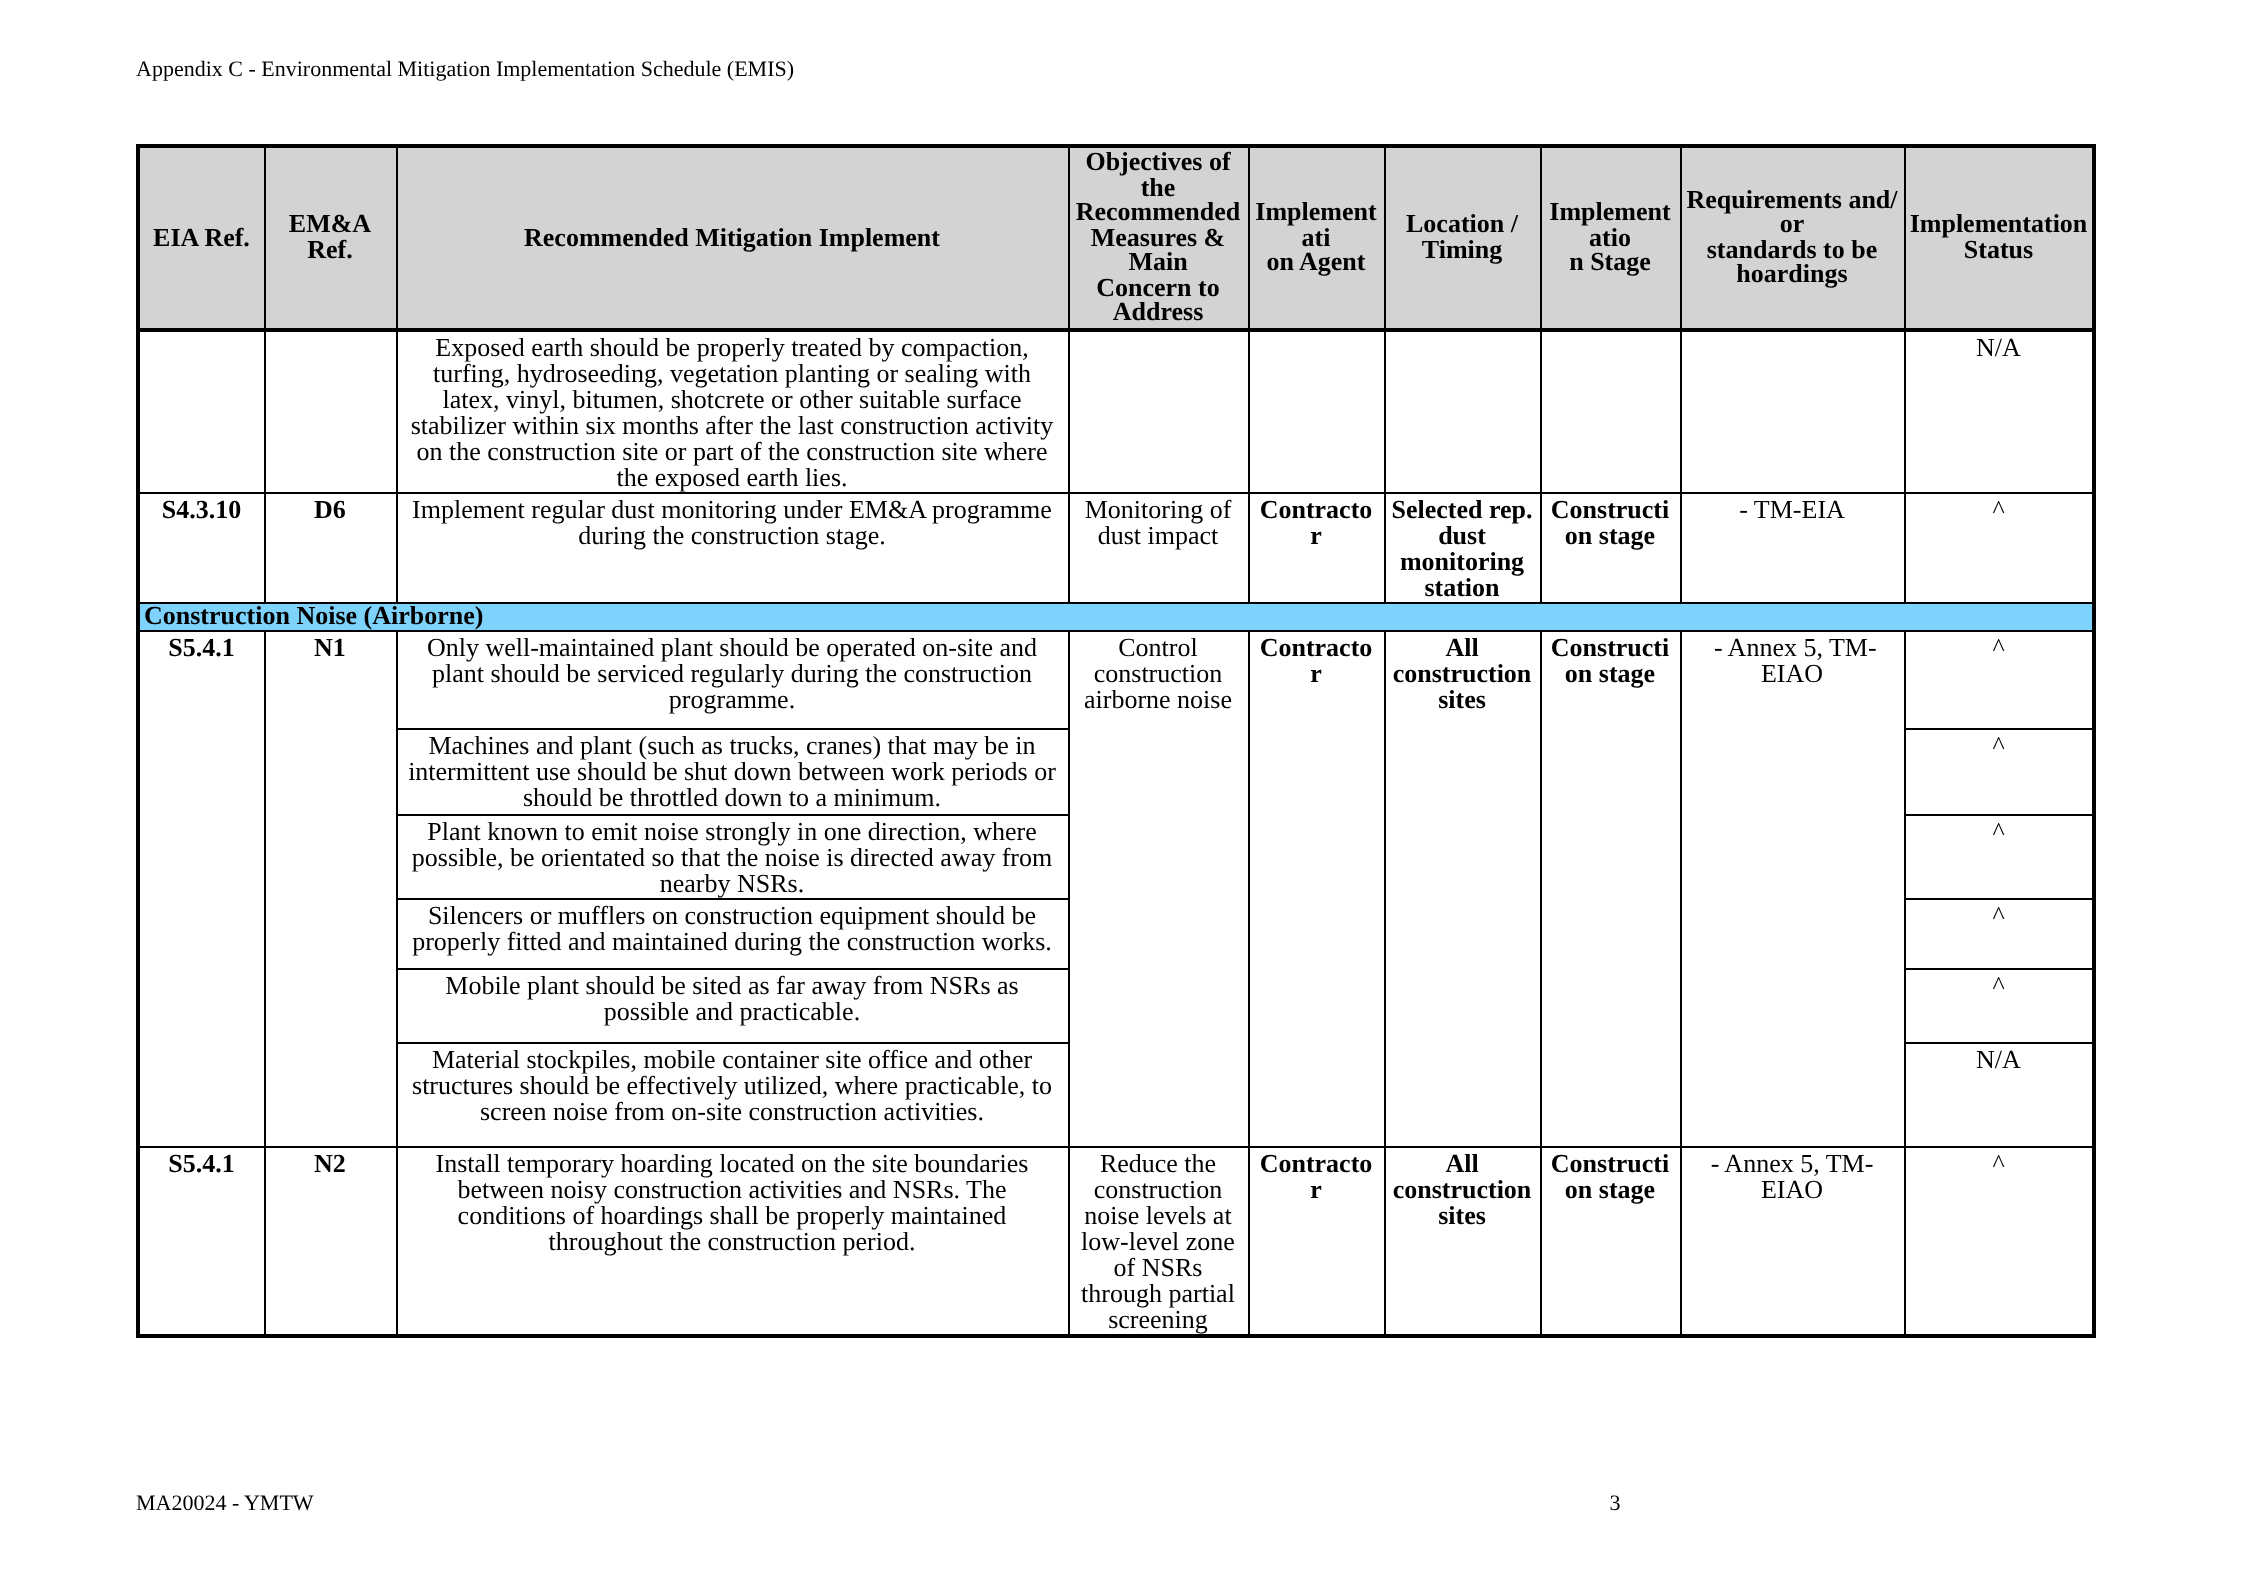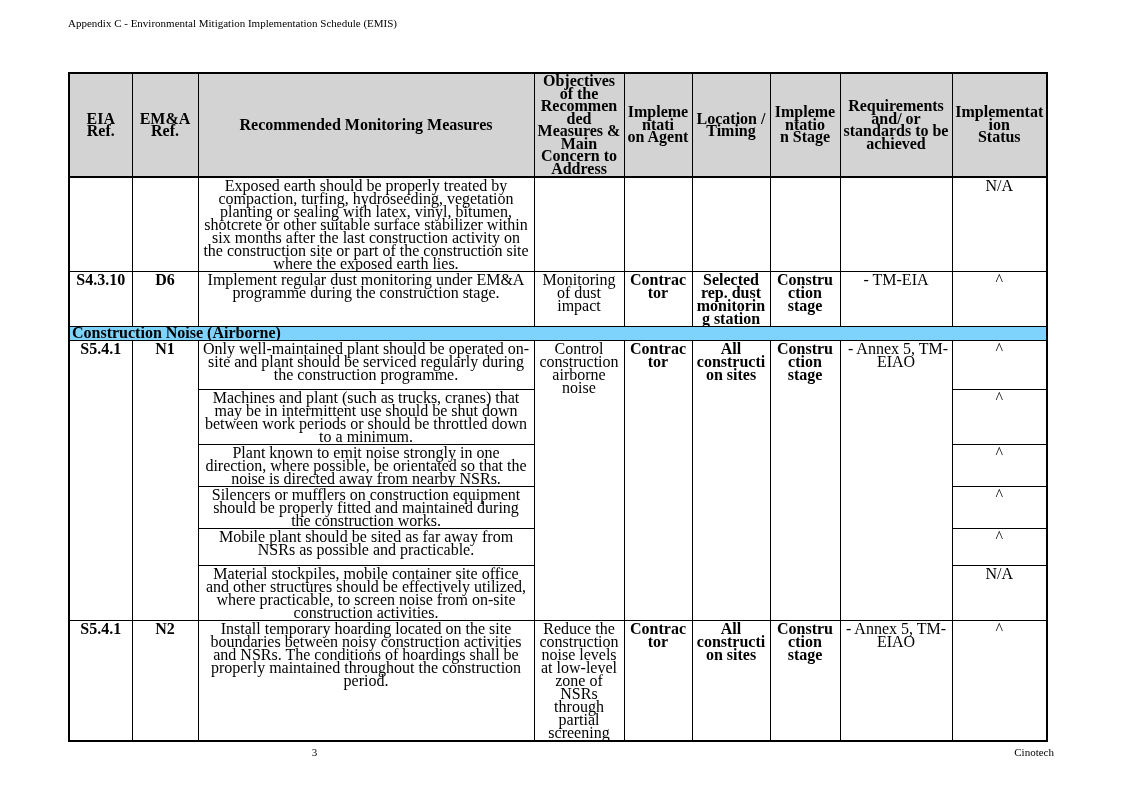--- a/index.html
+++ b/index.html
@@ -1,29 +1,29 @@
 <!DOCTYPE html>
 <html><head>
 <meta charset="utf-8">
 <style>
   html, body { margin:0; padding:0; }
   body {
     width:1122px; height:793px; background:#ffffff; position:relative;
     font-family:"Liberation Serif", serif; color:#000;
   }
-  .page-title { position:absolute; left:68px; top:17px; font-size:11px; }
+  .page-title { position:absolute; left:68px; top:29px; font-size:11px; }
 
   table.emis {
     position:absolute; left:68px; top:72px; width:978px;
     border-collapse:collapse; table-layout:fixed;
     border:2px solid #000;
   }
   table.emis td, table.emis th {
     border:1px solid #000; padding:1px 3px;
-    font-size:16px; line-height:13px; vertical-align:top;
+    font-size:13px; line-height:13px; vertical-align:top;
     overflow:hidden; word-wrap:break-word;
   }
   table.emis th {
     background:#d3d3d3; font-weight:bold; text-align:center;
     vertical-align:middle; white-space:pre-line;
     line-height:12.5px; padding:1px 2px; border-bottom:2px solid #000;
   }
   tr.section-row td {
     background:#7dd3fc; font-weight:bold; text-align:left;
     border-top:1.5px solid #000; border-bottom:1.5px solid #000;
@@ -58,35 +58,35 @@
       <col style="width:78px">
     <col style="width:70px">
       <col style="width:112px">
       <col style="width:95px">
   </colgroup>
 
   <tbody>
       <tr style="height:65px">
     <th>EIA Ref.</th>
     <th>EM&amp;A Ref.</th>
-    <th>Recommended Monitoring Measures</th>
+    <th>Recommended Mitigation Implement</th>
     <th>Objectives of the
 Recommended
 Measures &amp; Main
 Concern to
 Address</th>
     <th>Implementati
 on Agent</th>
     <th>Location /
 Timing</th>
     <th>Implementatio
 n Stage</th>
     <th>Requirements and/ or
 standards to be
-achieved</th>
+hoardings</th>
     <th>Implementation
 Status</th>
   </tr>
 
   <tr style="height:74px">
     <td></td>
     <td></td>
     <td class="c-left">Exposed earth should be properly treated by compaction, turfing, hydroseeding, vegetation planting or sealing with latex, vinyl, bitumen, shotcrete or other suitable surface stabilizer within six months after the last construction activity on the construction site or part of the construction site where the exposed earth lies.</td>
     <td></td>
     <td></td>
@@ -152,15 +152,15 @@
     <td class="c-center">Contractor</td>
     <td class="c-center">All construction sites</td>
     <td class="c-center">Construction stage</td>
     <td class="c-left req-cell">- Annex 5, TM-EIAO</td>
     <td class="status-cell">^</td>
   </tr>
 </tbody>
   </table>
 
 <div class="footer">
+  <span class="f-left">MA20024 - YMTW</span>
   <span class="f-center">3</span>
-  <span class="f-right">Cinotech</span>
 </div>
 
 </body></html>

